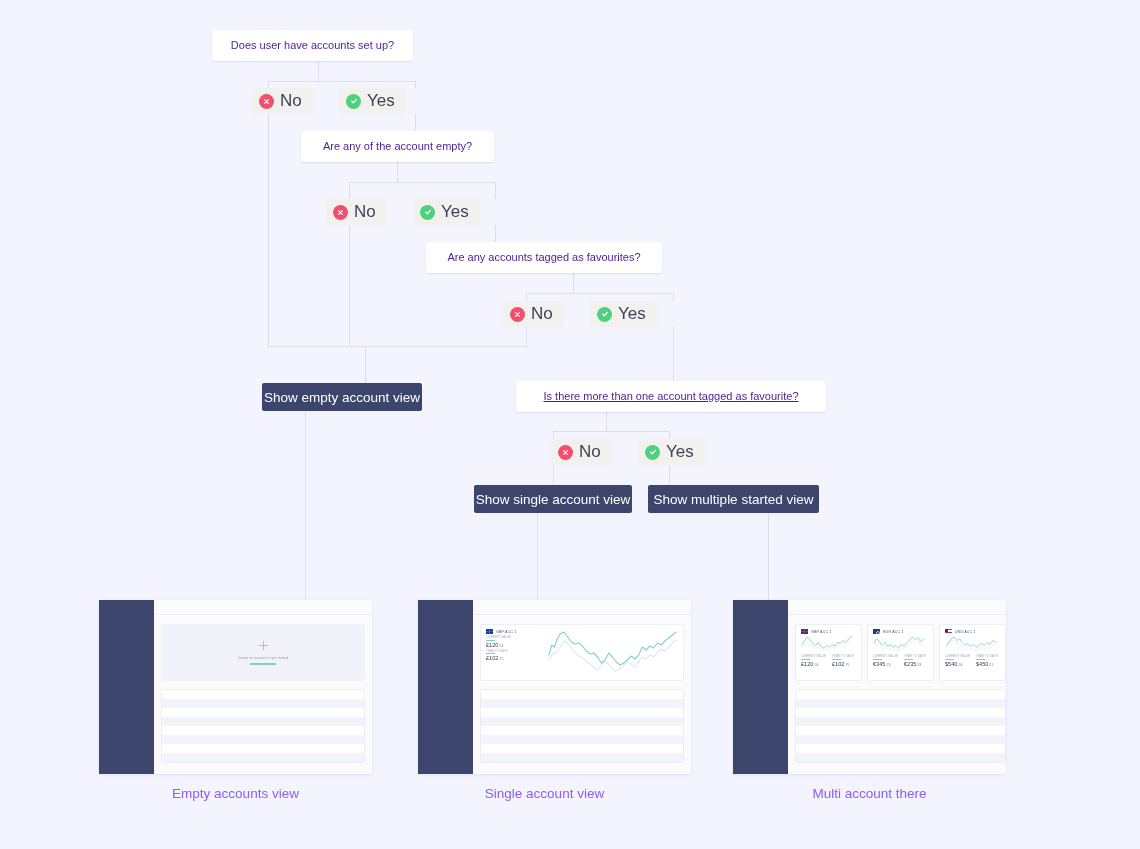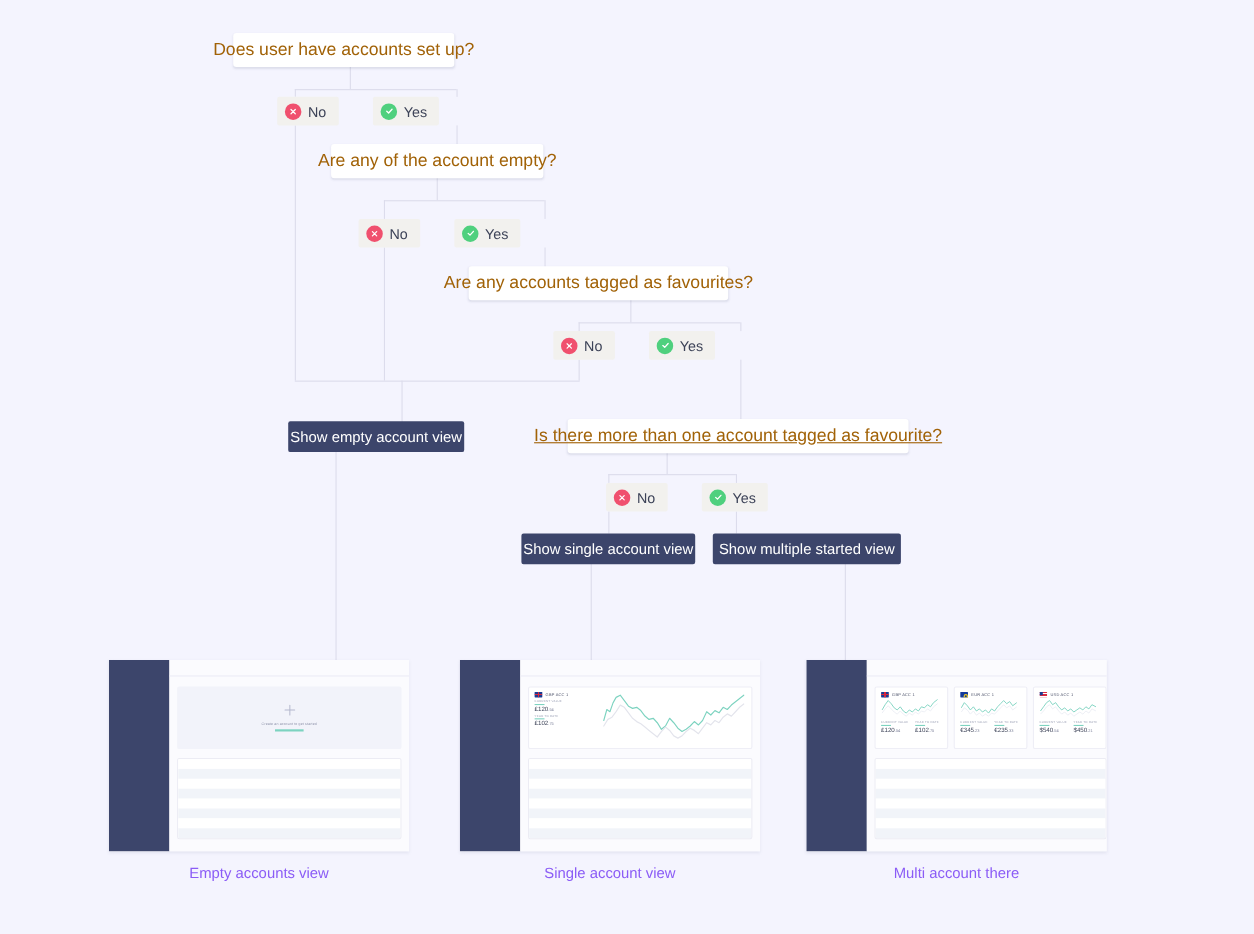--- a/index.html
+++ b/index.html
@@ -15,38 +15,38 @@
   .conn { position: absolute; background: #dcdcec; }
   .conn.v { width: 1px; }
   .conn.h { height: 1px; }
 
   
   .qbox {
     position: absolute;
     background: #ffffff;
     border-radius: 3px;
     box-shadow: 0 1px 2px rgba(60,69,107,.13);
-    color: #a16207;
-    font-size: 16px;
+    color: #4c1d95;
+    font-size: 11px;
     line-height: 1;
     display: flex; align-items: center; justify-content: center;
     padding: 0 14px;
     white-space: nowrap;
   }
 
   
   .badge {
     position: absolute;
     background: #f2f1ee;
     border-radius: 2px;
     height: 26px;
     display: flex; align-items: center;
     padding: 0 11px 0 7px;
     gap: 6px;
-    font-size: 13px;
+    font-size: 17px;
     color: #3d4358;
     white-space: nowrap;
   }
   .dot {
     width: 15px; height: 15px; border-radius: 50%;
     display: flex; align-items: center; justify-content: center;
     color: #fff; font-size: 9px; line-height: 1; flex: 0 0 auto;
   }
   .dot.no  { background: #f0506e; }
   .dot.yes { background: #4fd07e; }
@@ -344,21 +344,21 @@
         <div class="trow"></div>
         <div class="trow"></div>
         <div class="trow"></div>
         <div class="trow"></div>
         <div class="trow"></div>
         <div class="trow"></div>
         <div class="trow"></div>
       </div>
     </div>
   </div>
-  <div class="mock-cap" style="left:418px; top:786px; width:273px;">Single account view</div>
+  <div class="mock-cap" style="left:408px; top:786px; width:273px;">Single account view</div>
 
   <div class="mock" style="left:733px; top:600px;">
     <div class="mock-side"></div>
     <div class="mock-body">
       <div class="mock-topbar"></div>
       <div class="card-row">
 
         <div class="acct-card small">
           <div class="acct-head">
             <span class="flag gbp"></span>

